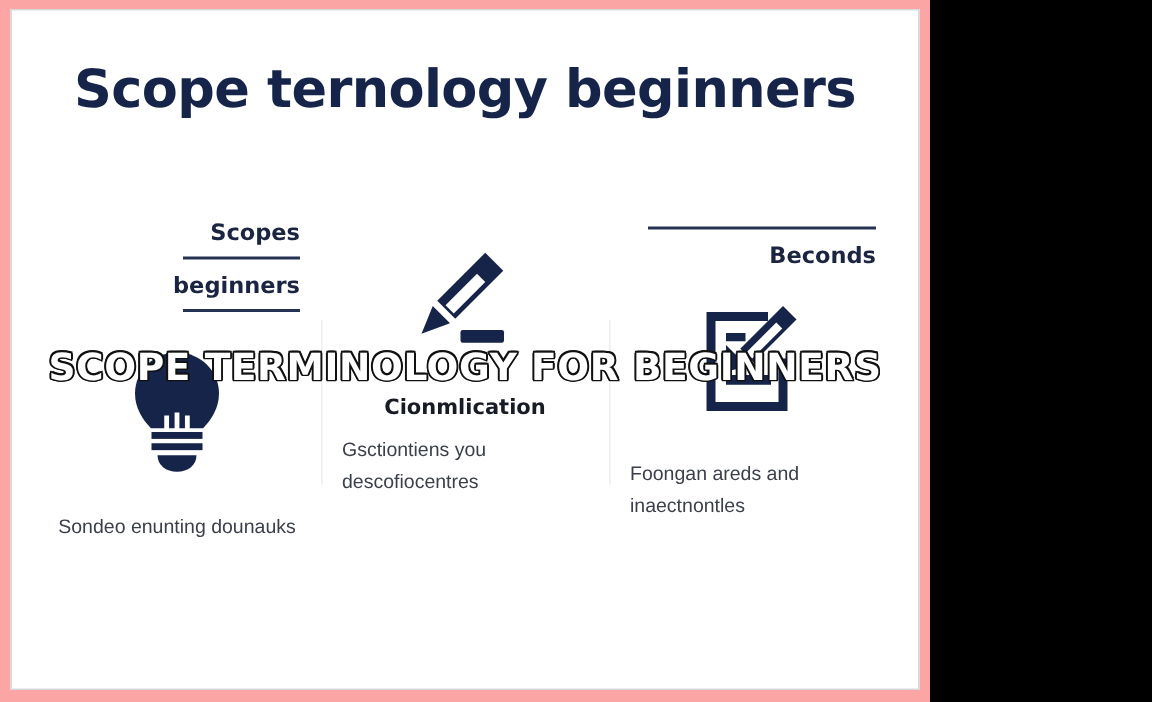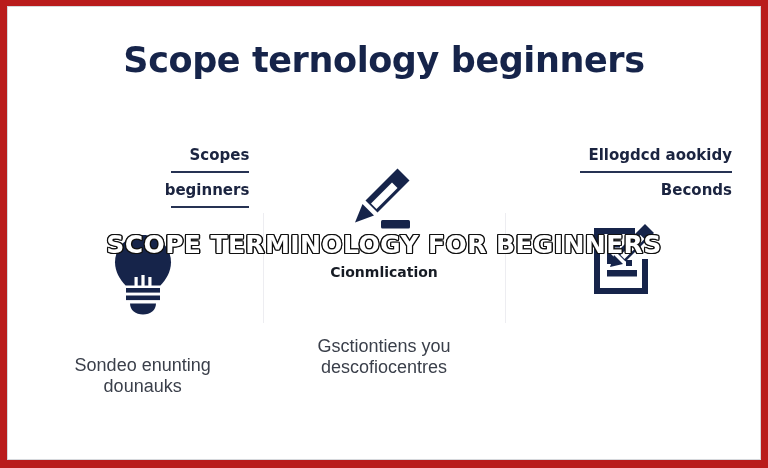--- a/index.html
+++ b/index.html
@@ -10,24 +10,24 @@
   }
   body {
     width: 768px;
     height: 468px;
     overflow: hidden;
     font-family: "Liberation Sans", sans-serif;
   }
 
   .screenshot {
     position: relative;
-    width: 768px;
+    width: 620px;
     height: 468px;
     box-sizing: border-box;
-    background: #b91c1c;
+    background: #fca5a5;
     padding: 6px 7px 8px 7px;
   }
 
   .card {
     position: relative;
     width: 100%;
     height: 100%;
     box-sizing: border-box;
     background: #ffffff;
     border: 1px solid #d6d8dc;
@@ -118,40 +118,39 @@
   }
   .icon-wrap svg { display: block; }
 
   
   .body-block {
     margin-top: 16px;
     width: 100%;
     display: flex;
     flex-direction: column;
     align-items: center;
-    gap: 32px;
   }
 
   .body-title {
     font-size: 14px;
     line-height: 19px;
     font-weight: 700;
     color: #161b24;
     text-align: center;
     font-family: "DejaVu Sans", sans-serif;
     white-space: nowrap;
   }
 
   .body-desc {
-    margin-top: 22px;
-    font-size: 18px;
+    margin-top: 7px;
+    font-size: 13px;
     line-height: 21px;
     font-weight: 400;
     color: #3a3f4a;
-    text-align: center;
+    text-align: left;
     max-width: 200px;
   }
 
   
   .overlay-text {
     position: absolute;
     left: 0;
     right: 0;
     top: 223px;
     text-align: center;
@@ -221,21 +220,20 @@
         </div>
 
         <div class="body-block">
           <div class="body-title">Cionmlication</div>
           <div class="body-desc">Gsctiontiens you descofiocentres</div>
         </div>
       </div>
 
       <div class="col">
         <div class="head-block">
-          <div class="head-line">Ellogdcd aookidy</div>
           <div class="rule w3"></div>
           <div class="head-line">Beconds</div>
         </div>
 
         <div class="icon-wrap">
           <svg width="74" height="78" viewBox="0 0 74 78" aria-hidden="true">
             <g fill="none" stroke="#16244a" stroke-width="6">
               <path d="M47 11 H9 V71 H57 V39"></path>
             </g>
             <g fill="#16244a">
@@ -246,20 +244,21 @@
             </g>
             <g fill="#16244a">
               <path d="M57 4 66 13 37.5 41.5 28.5 32.5 Z"></path>
               <path d="M26 35 35 44 22 47 Z"></path>
             </g>
             <path d="M52.5 15 L56.5 19 L36.5 39 L32.5 35 Z" fill="#ffffff"></path>
           </svg>
         </div>
 
         <div class="body-block">
+          <div class="body-desc">Foongan areds and inaectnontles</div>
         </div>
       </div>
 
     </div>
 
     <div class="overlay-text">SCOPE TERMINOLOGY FOR BEGINNERS</div>
 
   </div>
 </div>
 

